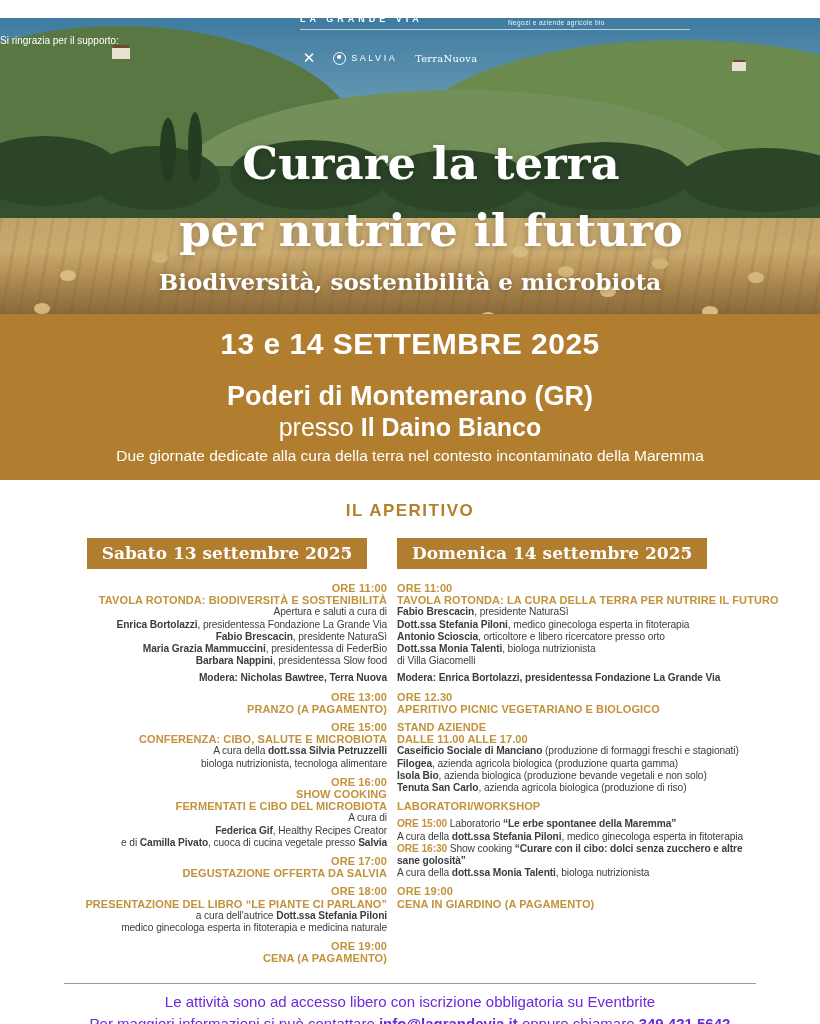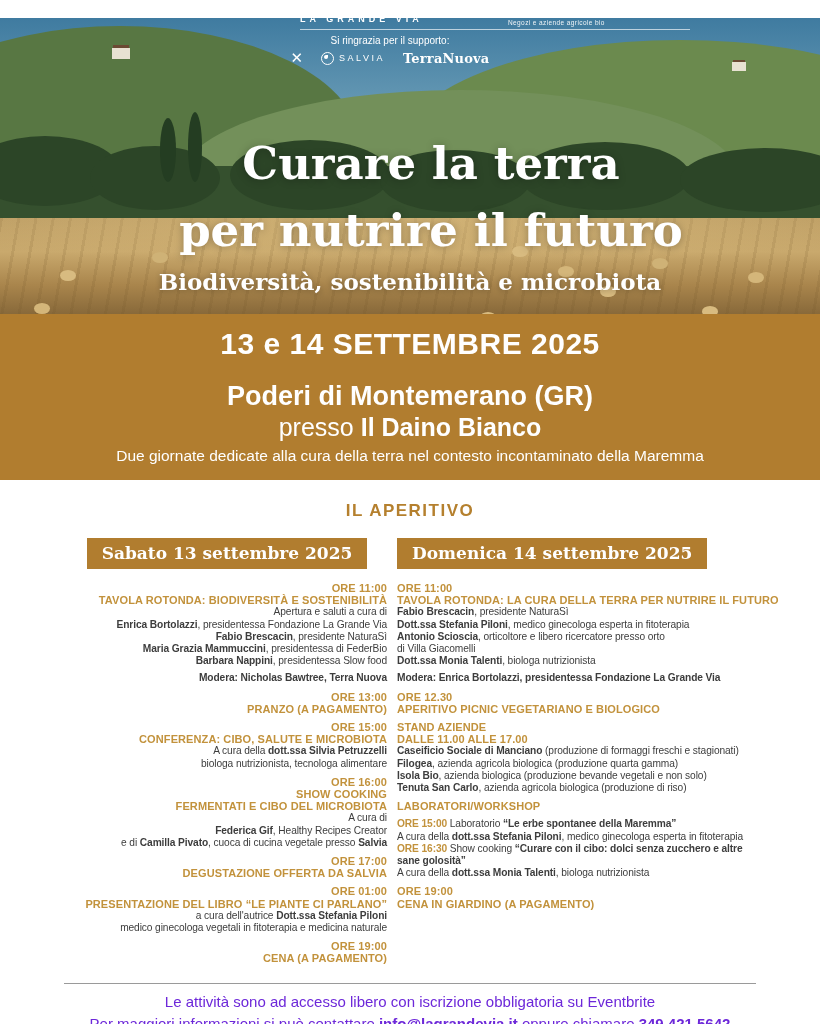--- a/index.html
+++ b/index.html
@@ -36,28 +36,28 @@
       592px -12px 0 #cfb276,642px 36px 0 #d8bb80,688px 2px 0 #d4b67a,
       714px 44px 0 #ddc086,420px 42px 0 #d8bb80;}
   .house{position:absolute;background:#e8e2d2;}
   .house-l{left:112px;top:30px;width:18px;height:11px;box-shadow:0 -4px 0 -1px #6b4a33;}
   .house-r{left:732px;top:44px;width:14px;height:9px;box-shadow:0 -3px 0 -1px #6b4a33;}
   
   .hero-head{position:absolute;left:0;right:0;top:0;color:#fff;}
   .brand{position:absolute;left:300px;top:-4px;font-size:9px;font-weight:700;letter-spacing:4px;white-space:nowrap;}
   .brand-right{position:absolute;left:508px;top:1px;font-size:6.5px;letter-spacing:.4px;opacity:.92;white-space:nowrap;}
   .head-rule{position:absolute;left:300px;top:11px;width:390px;height:1px;background:rgba(255,255,255,.65);}
-  .support{position:absolute;left:0;right:40px;top:17px;text-align:center;font-size:10px;font-weight:500;}
+  .support{position:absolute;left:0;right:40px;top:17px;text-align:left;font-size:10px;font-weight:500;}
   .sponsors{position:absolute;left:0;right:40px;top:31px;display:flex;justify-content:center;align-items:center;gap:18px;}
   .x-mark{font-size:15px;font-weight:400;}
   .salvia{display:flex;align-items:center;gap:5px;}
   .salvia-circ{width:11px;height:11px;border:1.4px solid #fff;border-radius:50%;position:relative;}
   .salvia-circ:after{content:"";position:absolute;left:2.4px;top:2.4px;width:4px;height:4px;border-radius:50% 0 50% 50%;background:#fff;}
   .salvia-txt{font-size:9px;letter-spacing:2.5px;font-weight:500;}
-  .tnuova{font-size:13px;font-weight:700;font-family:"DejaVu Serif",serif;letter-spacing:.2px;}
+  .tnuova{font-size:10px;font-weight:400;font-family:"DejaVu Serif",serif;letter-spacing:.2px;}
   
   .hero-title{position:absolute;left:0;right:0;top:112px;text-align:center;color:#fff;
     font-family:"DejaVu Serif",serif;font-weight:700;font-size:45px;line-height:67px;
     text-shadow:0 1px 8px rgba(0,0,0,.28);padding-left:42px;}
   .hero-sub{position:absolute;left:0;right:0;top:250px;text-align:center;color:#fff;
     font-family:"DejaVu Serif",serif;font-weight:700;font-size:23px;
     text-shadow:0 1px 6px rgba(0,0,0,.3);}
   
   .banner{background:#b17d2f;color:#fff;text-align:center;padding:13px 10px 15px;}
   .banner-date{font-size:30px;font-weight:800;letter-spacing:.5px;}
@@ -172,44 +172,44 @@
           <div class="ln ln-h"><span class="">FERMENTATI E CIBO DEL MICROBIOTA</span></div>
           <div class="ln ln-b"><span class="">A cura di</span></div>
           <div class="ln ln-b"><span class="bold">Federica Gif</span><span class="">, Healthy Recipes Creator</span></div>
           <div class="ln ln-b"><span class="">e di </span><span class="bold">Camilla Pivato</span><span class="">, cuoca di cucina vegetale presso </span><span class="bold">Salvia</span></div>
         </div>
         <div class="block">
           <div class="ln ln-h"><span class="">ORE 17:00</span></div>
           <div class="ln ln-h"><span class="">DEGUSTAZIONE OFFERTA DA SALVIA</span></div>
         </div>
         <div class="block">
-          <div class="ln ln-h"><span class="">ORE 01:00</span></div>
+          <div class="ln ln-h"><span class="">ORE 18:00</span></div>
           <div class="ln ln-h"><span class="">PRESENTAZIONE DEL LIBRO “LE PIANTE CI PARLANO”</span></div>
           <div class="ln ln-b"><span class="">a cura dell'autrice </span><span class="bold">Dott.ssa Stefania Piloni</span></div>
-          <div class="ln ln-b"><span class="">medico ginecologa vegetali in fitoterapia e medicina naturale</span></div>
+          <div class="ln ln-b"><span class="">medico ginecologa esperta in fitoterapia e medicina naturale</span></div>
         </div>
         <div class="block">
           <div class="ln ln-h"><span class="">ORE 19:00</span></div>
           <div class="ln ln-h"><span class="">CENA (A PAGAMENTO)</span></div>
         </div>
       </div>
   </div>
   <div class="col-1">
     <div class="col-head-wrap">
       <span class="col-head">Domenica 14 settembre 2025</span>
     </div>
     <div>
         <div class="block">
           <div class="ln ln-h"><span class="">ORE 11:00</span></div>
           <div class="ln ln-h"><span class="">TAVOLA ROTONDA: LA CURA DELLA TERRA PER NUTRIRE IL FUTURO</span></div>
           <div class="ln ln-b"><span class="bold">Fabio Brescacin</span><span class="">, presidente NaturaSì</span></div>
           <div class="ln ln-b"><span class="bold">Dott.ssa Stefania Piloni</span><span class="">, medico ginecologa esperta in fitoterapia</span></div>
           <div class="ln ln-b"><span class="bold">Antonio Scioscia</span><span class="">, orticoltore e libero ricercatore presso orto</span></div>
+          <div class="ln ln-b"><span class="bold">Dott.ssa Monia Talenti</span><span class="">, biologa nutrizionista</span></div>
           <div class="ln ln-b"><span class="">di Villa Giacomelli</span></div>
-          <div class="ln ln-b"><span class="bold">Dott.ssa Monia Talenti</span><span class="">, biologa nutrizionista</span></div>
           <div class="ln ln-b ln-gap"><span class="bold">Modera: Enrica Bortolazzi, presidentessa Fondazione La Grande Via</span></div>
         </div>
         <div class="block">
           <div class="ln ln-h"><span class="">ORE 12.30</span></div>
           <div class="ln ln-h"><span class="">APERITIVO PICNIC VEGETARIANO E BIOLOGICO</span></div>
         </div>
         <div class="block">
           <div class="ln ln-h ln-gap"><span class="">STAND AZIENDE</span></div>
           <div class="ln ln-h"><span class="">DALLE 11.00 ALLE 17.00</span></div>
           <div class="ln ln-b"><span class="bold">Caseificio Sociale di Manciano</span><span class=""> (produzione di formaggi freschi e stagionati)</span></div>

